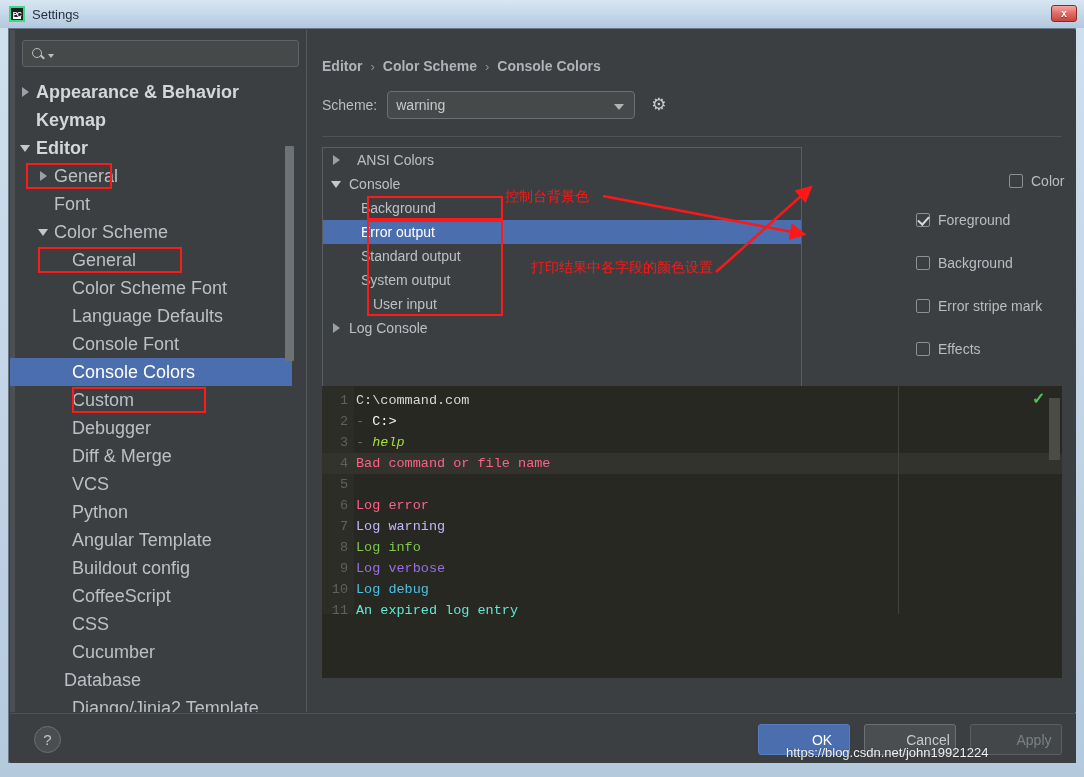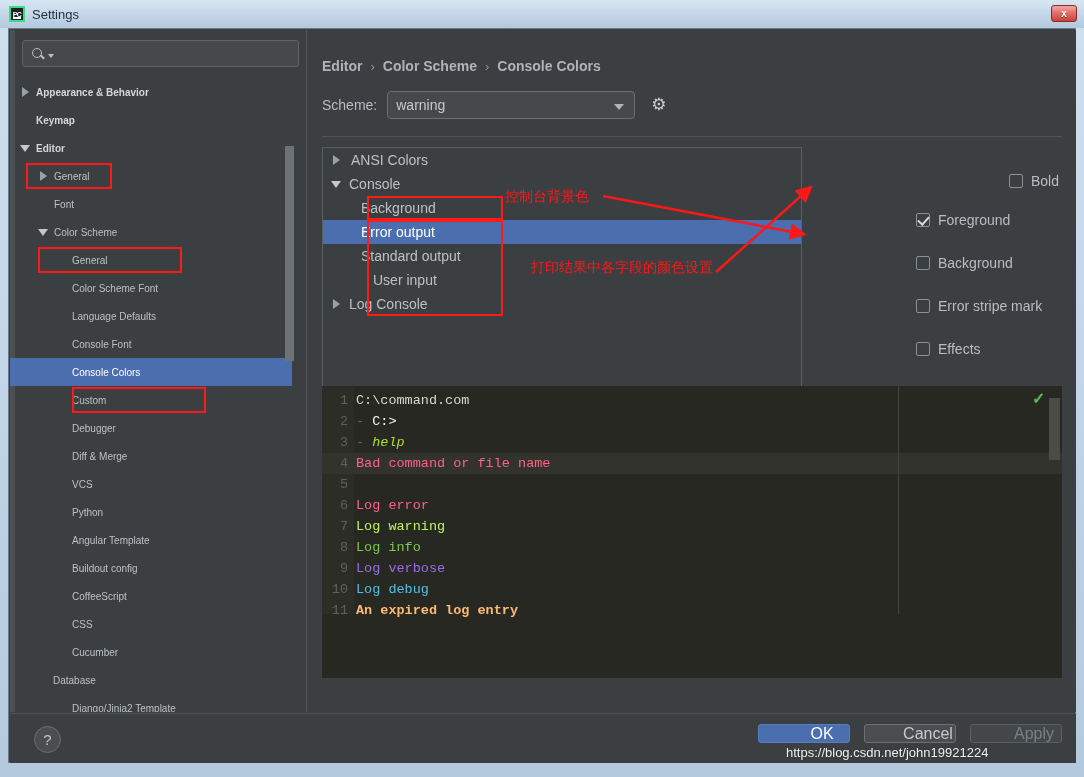--- a/index.html
+++ b/index.html
@@ -72,21 +72,21 @@
     width: 5px; height: 1.7px; background: #bcbfc2; transform: rotate(45deg);
   }
   .search-caret {
     width: 0; height: 0; border-left: 3.5px solid transparent;
     border-right: 3.5px solid transparent; border-top: 4px solid #bcbfc2;
     margin-left: 1px; margin-top: 5px;
   }
   .tree { position: absolute; left: 0; top: 48px; width: 282px; }
   .tree-row {
     height: 28px; display: flex; align-items: center;
-    font-size: 10px; color: #bcc0c4; white-space: nowrap;
+    font-size: 18px; color: #bcc0c4; white-space: nowrap;
     padding-left: 8px; position: relative;
   }
   .tree-row.selected { background: #4b6eaf; color: #ffffff; }
   .tree-row.bold { font-weight: bold; color: #d4d7da; }
   .tw {
     width: 14px; display: inline-flex; justify-content: center; align-items:center;
     flex: none;
   }
   .tw .arrow-r {
     width: 0; height: 0; border-top: 5px solid transparent;
@@ -226,23 +226,23 @@
     position: absolute; left: 1px; top: 684px; width: 1066px; height: 50px;
     background: #3c3f41; border-top: 1px solid #4e5254;
   }
   .helpbtn {
     position: absolute; left: 24px; top: 12px; width: 27px; height: 27px;
     border-radius: 50%; background: #4a4e50; border: 1px solid #6b7073;
     color: #c1c5c9; font-size: 15px; display: flex; align-items: center;
     justify-content: center;
   }
   .btn {
-    position: absolute; height: 19px; border-radius: 3px;
+    position: absolute; height: 31px; border-radius: 3px;
     display: flex; align-items: center; justify-content: center;
-    font-size: 16px;
+    font-size: 14px;
     padding-left: 36px;
   }
   .btn-ok {
     left: 748px; top: 10px; width: 92px; background: #4b6eaf;
     border: 1px solid #5a7cc0; color: #ffffff;
   }
   .btn-cancel {
     left: 854px; top: 10px; width: 92px; background: #4a4e50;
     border: 1px solid #6b7073; color: #c6cace;
   }
@@ -374,21 +374,21 @@
             <span class="lbl" style="margin-left: 4px;">CoffeeScript</span>
           </div>
           <div class="tree-row" style="padding-left: 44px;">
             <span class="tw"></span>
             <span class="lbl" style="margin-left: 4px;">CSS</span>
           </div>
           <div class="tree-row" style="padding-left: 44px;">
             <span class="tw"></span>
             <span class="lbl" style="margin-left: 4px;">Cucumber</span>
           </div>
-          <div class="tree-row" style="padding-left: 25px;">
+          <div class="tree-row" style="padding-left: 36px;">
             <span class="tw"></span>
             <span class="lbl" style="margin-left: 4px;">Database</span>
           </div>
           <div class="tree-row" style="padding-left: 44px;">
             <span class="tw"></span>
             <span class="lbl" style="margin-left: 4px;">Django/Jinja2 Template</span>
           </div>
         </div>
 
       <div class="side-scroll-track">
@@ -418,36 +418,39 @@
         <div class="gear">⚙</div>
       </div>
 
       <div class="hr"></div>
 
       <div class="colorlist" id="color-list">
           <div class="cl-row">
             <span class="tw">
               <i class="arrow-r"></i>
             </span>
-            <span style="margin-left: 8px;">ANSI Colors</span>
+            <span style="margin-left: 14px;">ANSI Colors</span>
           </div>
           <div class="cl-row">
             <span class="tw">
               <i class="arrow-d"></i>
             </span>
             <span style="margin-left: 6px;">Console</span>
           </div>
           <div class="cl-row cl-indent">
             <span style="margin-left: 0px;">Background</span>
           </div>
           <div class="cl-row selected cl-indent">
             <span style="margin-left: 0px;">Error output</span>
           </div>
           <div class="cl-row cl-indent">
             <span style="margin-left: 0px;">Standard output</span>
+          </div>
+          <div class="cl-row cl-indent">
+            <span style="margin-left: 0px;">System output</span>
           </div>
           <div class="cl-row cl-indent">
             <span style="margin-left: 12px;">User input</span>
           </div>
           <div class="cl-row">
             <span class="tw">
               <i class="arrow-r"></i>
             </span>
             <span style="margin-left: 6px;">Log Console</span>
           </div>
@@ -460,21 +463,21 @@
           <span></span>
           <span></span>
           <span></span>
       </div>
 
       <div class="attrs">
 
         <div class="attr-style-row">
           <div style="display:flex;align-items:center;">
             <span class="cbx" id="cb-bold"></span>
-            <span class="cb-label">Bold</span>
+            <span class="cb-label">Color</span>
           </div>
 
         </div>
 
         <div class="attr-row" style="top:65px;">
           <span class="cbx checked"></span>
           <span class="cb-label">Foreground</span>
         </div>
 
         <div class="attr-row" style="top:108px;">
@@ -496,25 +499,25 @@
 
       <div class="preview">
         <div class="gutter"></div>
         <div class="code" id="preview-code">
             <div class="code-line"><span class="ln">1</span><span style="color: rgb(216, 216, 210);">C:\command.com</span></div>
             <div class="code-line"><span class="ln">2</span><span style="color: rgb(107, 109, 98);">- </span><span style="color: rgb(248, 248, 242);">C:&gt;</span></div>
             <div class="code-line"><span class="ln">3</span><span style="color: rgb(107, 109, 98);">- </span><span style="color: rgb(166, 226, 46); font-style: italic; font-family: Liberation Mono, monospace;">help</span></div>
             <div class="code-line hl"><span class="ln">4</span><span style="color: rgb(255, 97, 136);">Bad command or file name</span></div>
             <div class="code-line"><span class="ln">5</span><span style="color: rgb(216, 216, 210);"></span></div>
             <div class="code-line"><span class="ln">6</span><span style="color: rgb(255, 97, 136);">Log error</span></div>
-            <div class="code-line"><span class="ln">7</span><span style="color: #bef264;">Log warning</span></div>
+            <div class="code-line"><span class="ln">7</span><span style="color: #c4b5fd;">Log warning</span></div>
             <div class="code-line"><span class="ln">8</span><span style="color: rgb(126, 198, 79);">Log info</span></div>
             <div class="code-line"><span class="ln">9</span><span style="color: rgb(154, 110, 232);">Log verbose</span></div>
             <div class="code-line"><span class="ln">10</span><span style="color: rgb(79, 193, 224);">Log debug</span></div>
-            <div class="code-line"><span class="ln">11</span><span style="color: #fdba74; font-weight: bold;">An expired log entry</span></div>
+            <div class="code-line"><span class="ln">11</span><span style="color: #5eead4;">An expired log entry</span></div>
           </div>
         <div class="pv-vline"></div>
         <div class="pv-scroll"></div>
         <div class="pv-check">✓</div>
       </div>
     </div>
 
     <div class="footer">
       <div class="helpbtn">?</div>
       <div class="btn btn-ok">OK</div>

